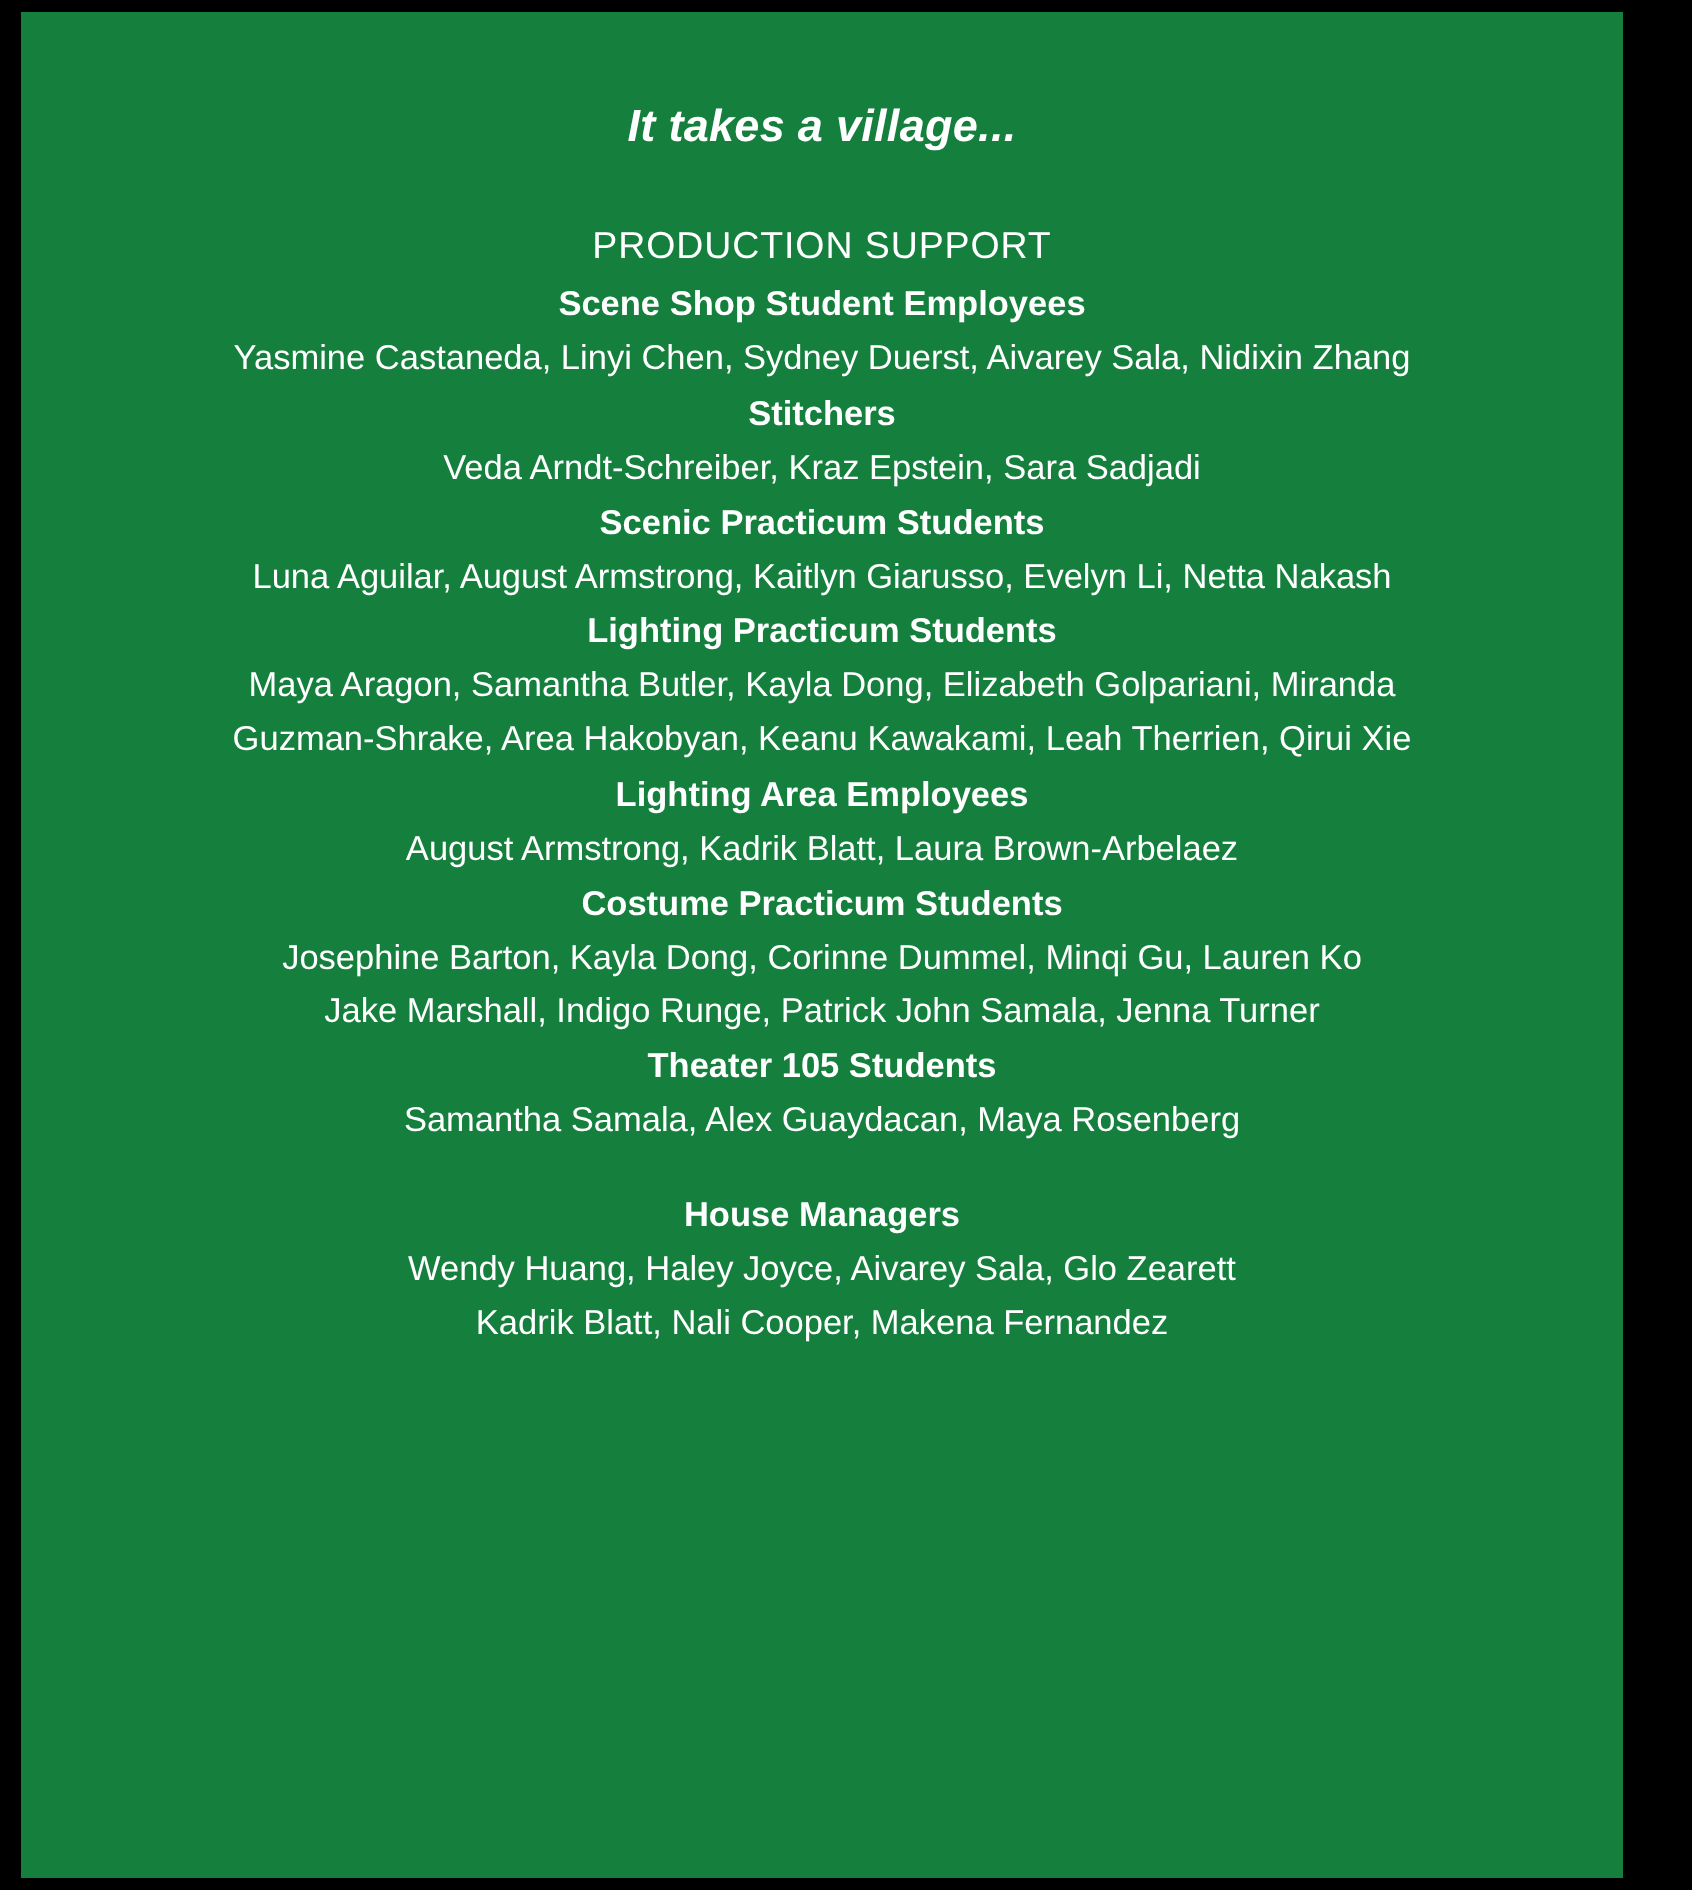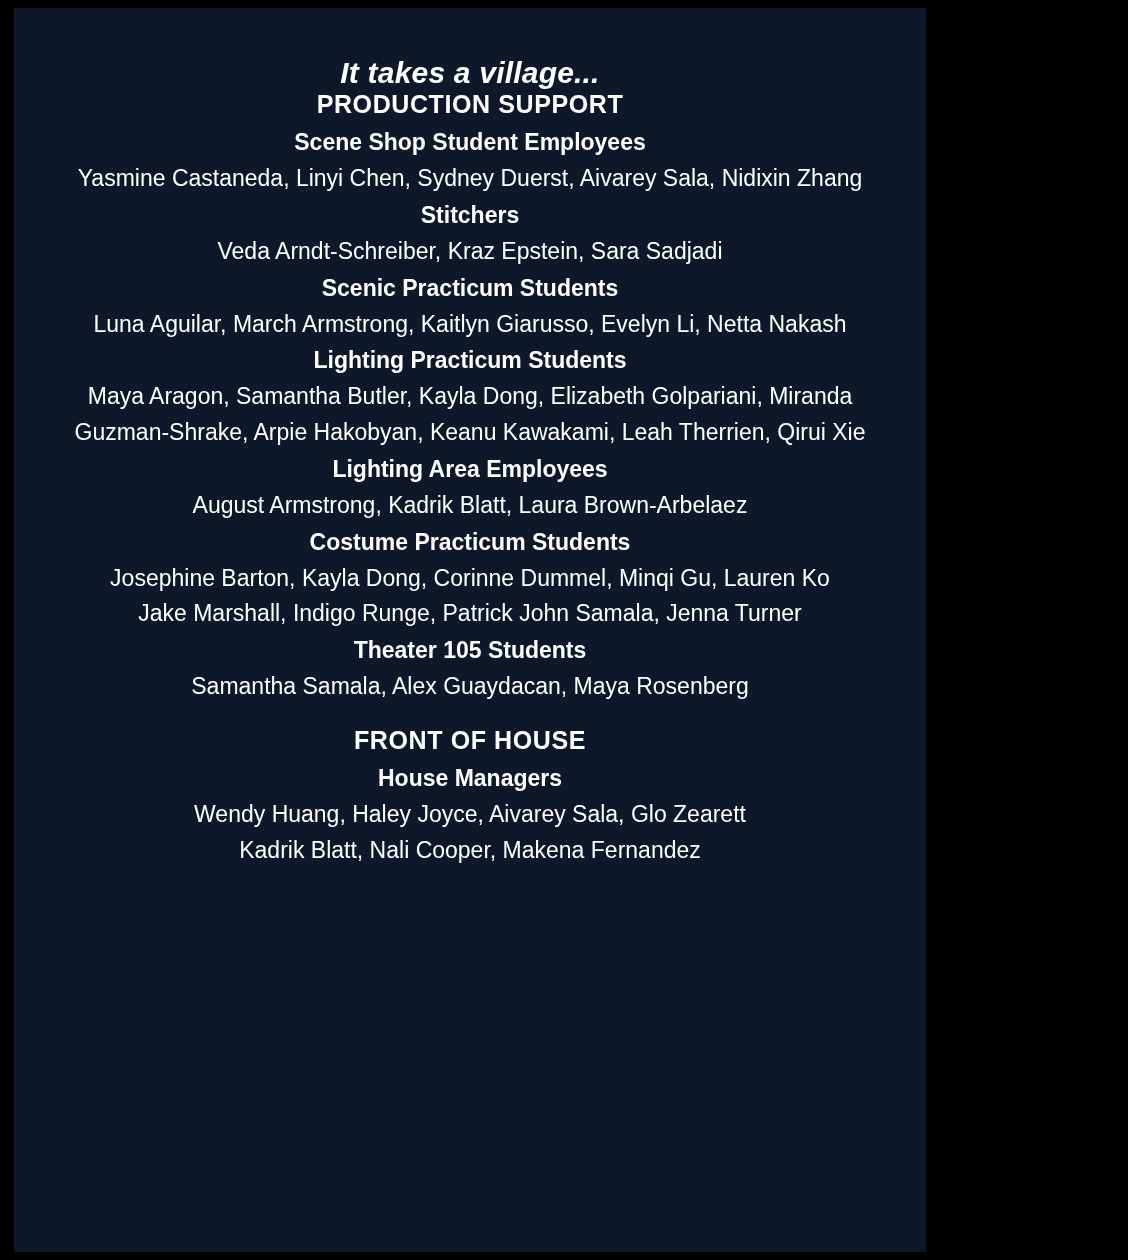--- a/index.html
+++ b/index.html
@@ -10,25 +10,25 @@
   body {
     width: 1128px;
     height: 1260px;
     font-family: "Liberation Sans", sans-serif;
     overflow: hidden;
   }
   .page {
     position: absolute;
     left: 14px;
     top: 8px;
-    width: 912px;
+    width: 1068px;
     height: 1244px;
-    background: #0f172a;
+    background: #15803d;
     box-sizing: border-box;
-    padding: 0;
+    padding: 12px;
     overflow: hidden;
   }
   .credits {
     width: 100%;
     text-align: center;
     color: #ffffff;
   }
   .doc-title {
     font-size: 30px;
     font-weight: bold;
@@ -36,22 +36,23 @@
     letter-spacing: 0.2px;
     margin-top: 48px;
     margin-bottom: 0;
     color: #ffffff;
   }
   .section {
     margin-top: 0;
   }
   .section-heading {
     font-size: 25px;
-    font-weight: bold;
+    font-weight: normal;
     letter-spacing: 0.6px;
+    margin-top: 48px;
     margin-bottom: 0;
     color: #ffffff;
   }
   .group {
     margin-top: 0;
   }
   .group-title {
     font-size: 23px;
     font-weight: bold;
     margin-top: 10px;
@@ -86,27 +87,27 @@
         <div class="group-line">Yasmine Castaneda, Linyi Chen, Sydney Duerst, Aivarey Sala, Nidixin Zhang</div>
       </div>
 
       <div class="group">
         <div class="group-title">Stitchers</div>
         <div class="group-line">Veda Arndt-Schreiber, Kraz Epstein, Sara Sadjadi</div>
       </div>
 
       <div class="group">
         <div class="group-title">Scenic Practicum Students</div>
-        <div class="group-line">Luna Aguilar, March Armstrong, Kaitlyn Giarusso, Evelyn Li, Netta Nakash</div>
+        <div class="group-line">Luna Aguilar, August Armstrong, Kaitlyn Giarusso, Evelyn Li, Netta Nakash</div>
       </div>
 
       <div class="group">
         <div class="group-title">Lighting Practicum Students</div>
         <div class="group-line">Maya Aragon, Samantha Butler, Kayla Dong, Elizabeth Golpariani, Miranda</div>
-        <div class="group-line">Guzman-Shrake, Arpie Hakobyan, Keanu Kawakami, Leah Therrien, Qirui Xie</div>
+        <div class="group-line">Guzman-Shrake, Area Hakobyan, Keanu Kawakami, Leah Therrien, Qirui Xie</div>
       </div>
 
       <div class="group">
         <div class="group-title">Lighting Area Employees</div>
         <div class="group-line">August Armstrong, Kadrik Blatt, Laura Brown-Arbelaez</div>
       </div>
 
       <div class="group">
         <div class="group-title">Costume Practicum Students</div>
         <div class="group-line">Josephine Barton, Kayla Dong, Corinne Dummel, Minqi Gu, Lauren Ko</div>
@@ -115,21 +116,20 @@
 
       <div class="group">
         <div class="group-title">Theater 105 Students</div>
         <div class="group-line">Samantha Samala, Alex Guaydacan, Maya Rosenberg</div>
       </div>
     </div>
 
     <div class="spacer"></div>
 
     <div class="section">
-      <div class="section-heading">FRONT OF HOUSE</div>
 
 
       <div class="group">
         <div class="group-title">House Managers</div>
         <div class="group-line">Wendy Huang, Haley Joyce, Aivarey Sala, Glo Zearett</div>
         <div class="group-line">Kadrik Blatt, Nali Cooper, Makena Fernandez</div>
       </div>
     </div>
 
   </div>

